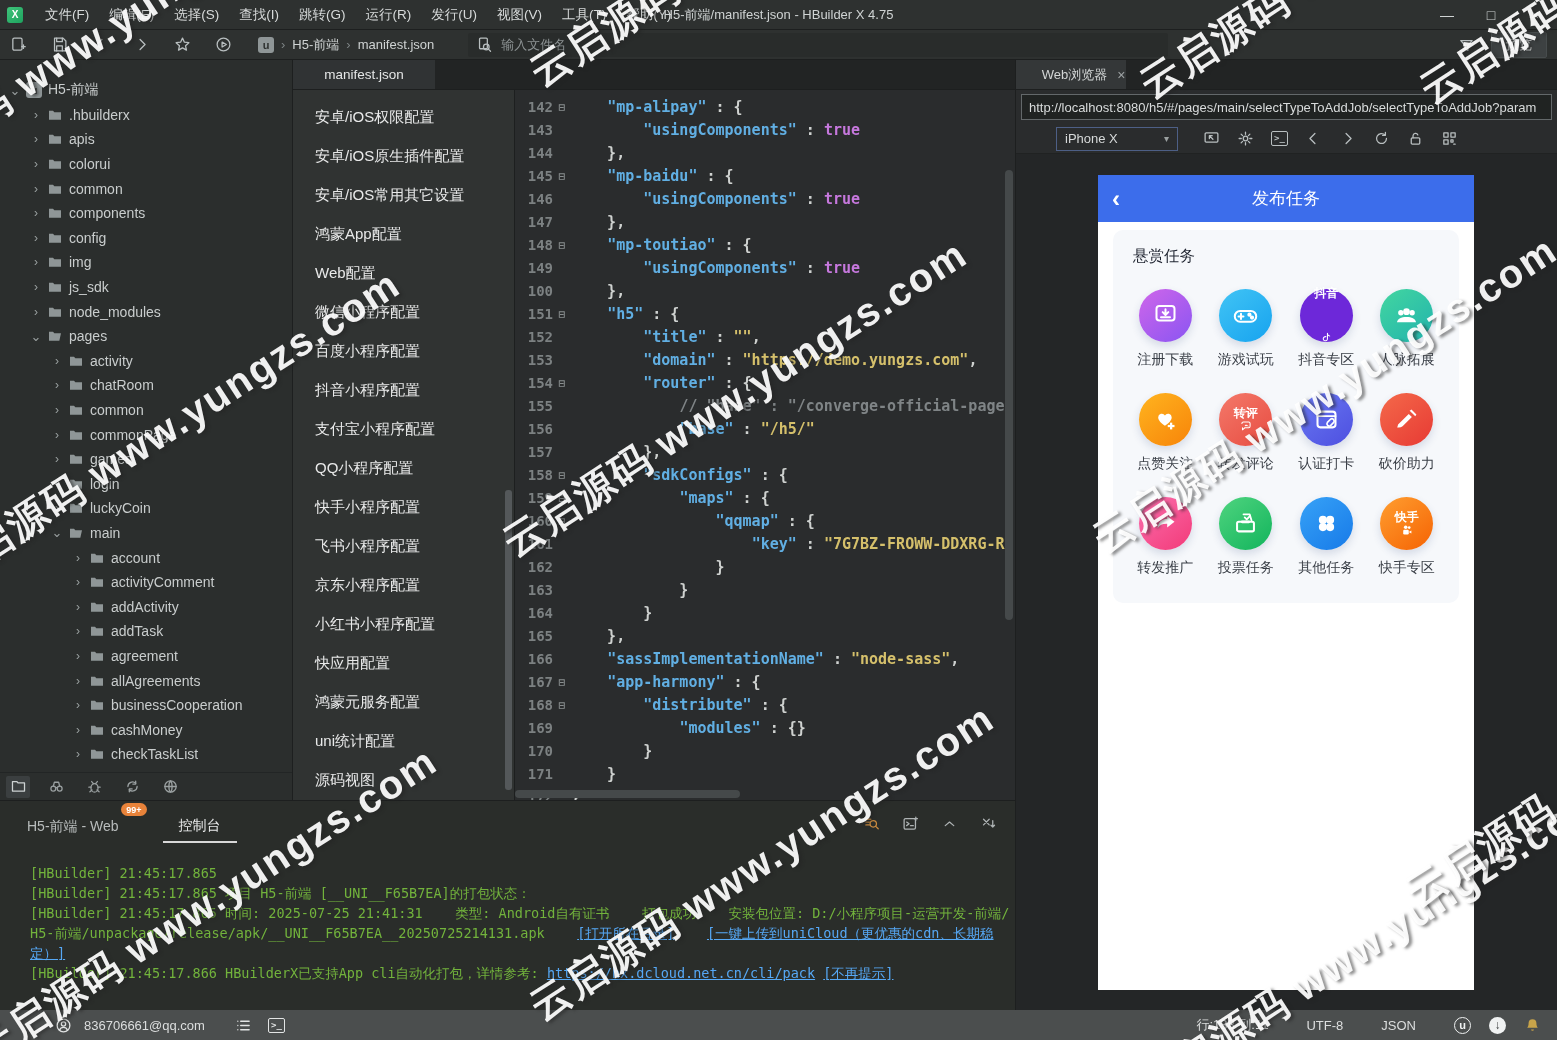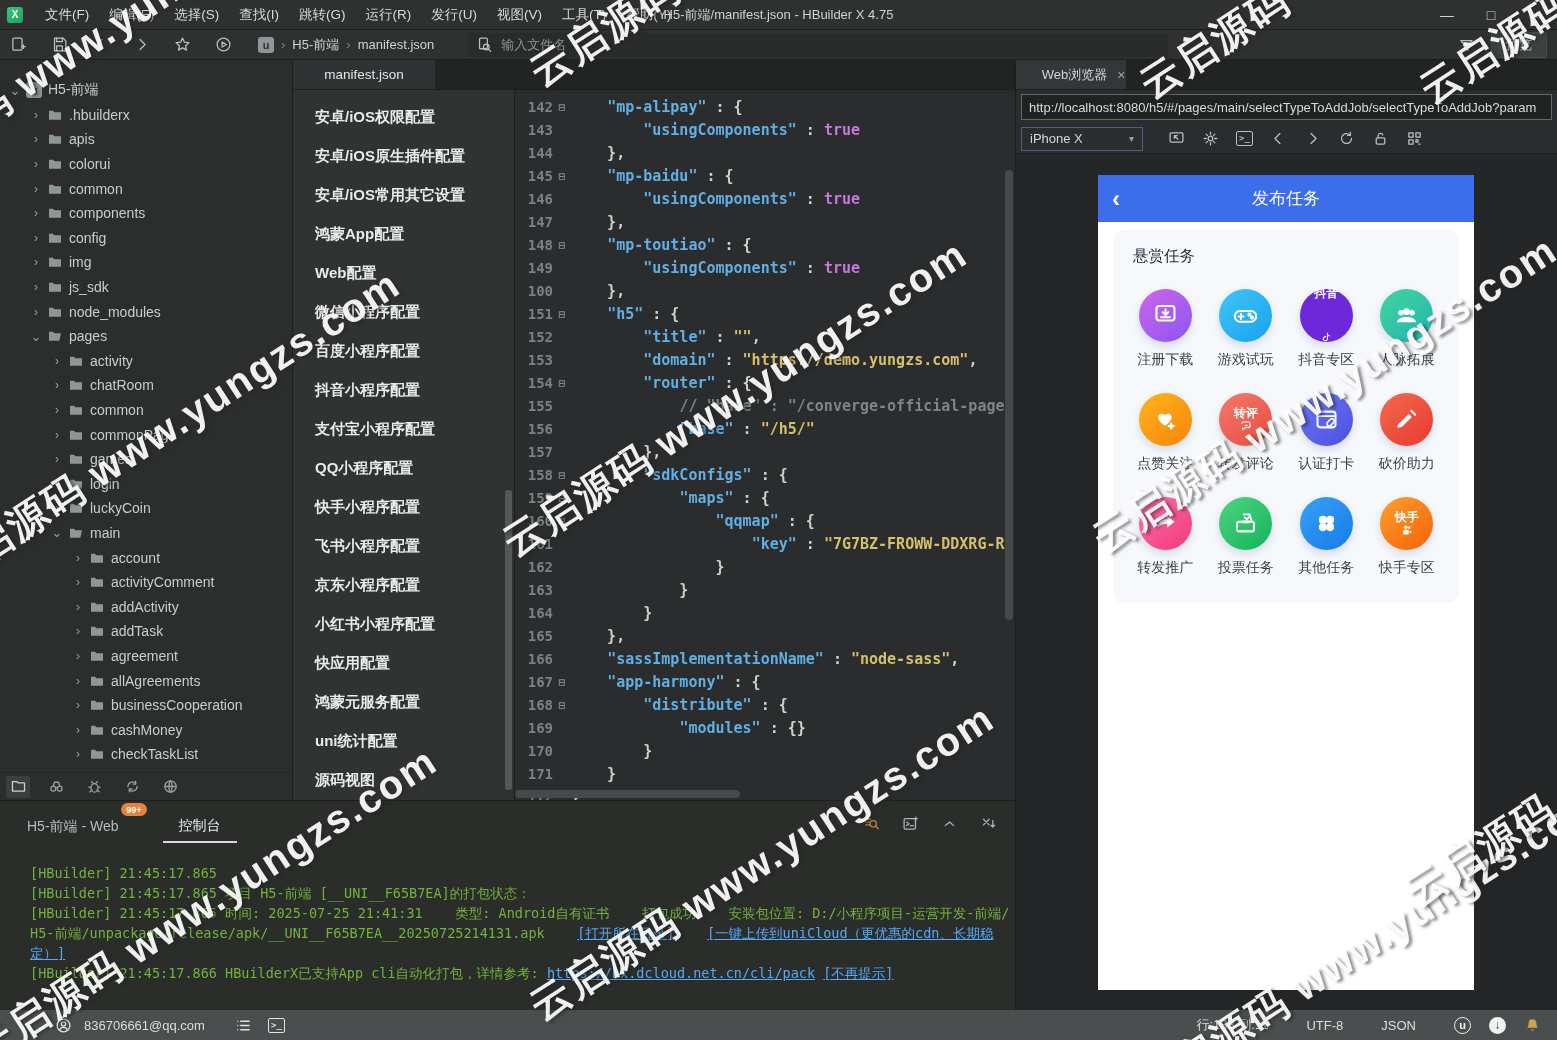--- a/index.html
+++ b/index.html
@@ -58,21 +58,21 @@
   
   .midstrip { position:absolute; left:293px; top:60px; width:722px; height:30px; background:#222424;
               border-bottom:1px solid #1d1f1f; display:flex; }
   .midtab { width:142px; background:#303334; color:#e4e6e6; font-size:13.5px; display:flex;
             align-items:center; justify-content:center; }
 
   
   .confignav { position:absolute; left:293px; top:90px; width:222px; height:710px; background:#303332;
                border-right:1px solid #1d1f1f; padding-top:8px; overflow:hidden; }
   .cfg-item { height:39px; display:flex; align-items:center; padding-left:22px; font-size:15px;
-              font-weight:bold; color:#e9eaea; }
+              font-weight:normal; color:#e9eaea; }
   .cfg-scroll { position:absolute; right:2px; top:400px; width:7px; height:300px; background:#54585a; border-radius:3px; }
 
   
   .editor { position:absolute; left:515px; top:90px; width:500px; height:710px; background:#2a2c2d; overflow:hidden; }
   .code-line { display:flex; height:23px; font-family:"DejaVu Sans Mono", monospace; font-size:15px;
                line-height:23px; white-space:pre; }
   .ln { width:38px; text-align:right; color:#7c8182; flex:0 0 38px; font-size:14px; }
   .fold { width:18px; text-align:center; color:#8a8f90; font-size:11px; flex:0 0 18px; }
   .tok-k { color:#61afe3; } .tok-p { color:#cfd2d0; } .tok-b { color:#c678dd; }
   .tok-str { color:#d5c06b; } .tok-c { color:#7f8486; }
@@ -85,21 +85,21 @@
   .br-strip { height:30px; background:#222424; border-bottom:1px solid #1d1f1f; display:flex; }
   .br-tab { width:110px; background:#343738; color:#d3d6d6; font-size:13px; display:flex; align-items:center;
             justify-content:center; gap:10px;padding-left:25px; }
   .br-tab .x { color:#9ea3a4; font-size:14px; }
   .br-urlrow { height:34px; background:#2a2c2d; display:flex; align-items:center; padding:0 5px; }
   .br-urlrow input { width:100%; height:26px; background:#202322; border:1px solid #63686a; color:#d8dbdb;
                      font-size:13px; padding:0 7px; outline:none; white-space:nowrap; overflow:hidden; }
   .br-devrow { height:30px; background:#2a2c2d; display:flex; align-items:center; gap:17px; padding:0 5px;
                border-bottom:1px solid #202222; }
   .device-select { width:122px; height:24px; border:1px solid #4d5f86; background:#2a2c2d; color:#d6d9d9;
-                   font-size:13px; display:flex; align-items:center; justify-content:space-between; padding:0 8px; }
+                   font-size:13px; display:flex; align-items:center; justify-content:space-between; padding:0 8px;margin-left:35px; }
   .device-select .caret { color:#9aa0a0; font-size:10px; }
   .term-box { display:inline-flex; align-items:center; justify-content:center; width:17px; height:15px;
               border:1.4px solid currentColor; border-radius:2px; font-family:"DejaVu Sans Mono",monospace;
               font-size:9px; font-weight:bold; }
 
   
   .phone { position:absolute; left:82px; top:115px; width:376px; height:815px; background:#ffffff; overflow:hidden; }
   .ph-header { height:47px; background:#3c6deb; color:#fff; display:flex; align-items:center; justify-content:center;
                position:relative; font-size:17px; }
   .ph-back { position:absolute; left:14px; top:50%; transform:translateY(-50%); font-size:24px; font-weight:bold;

